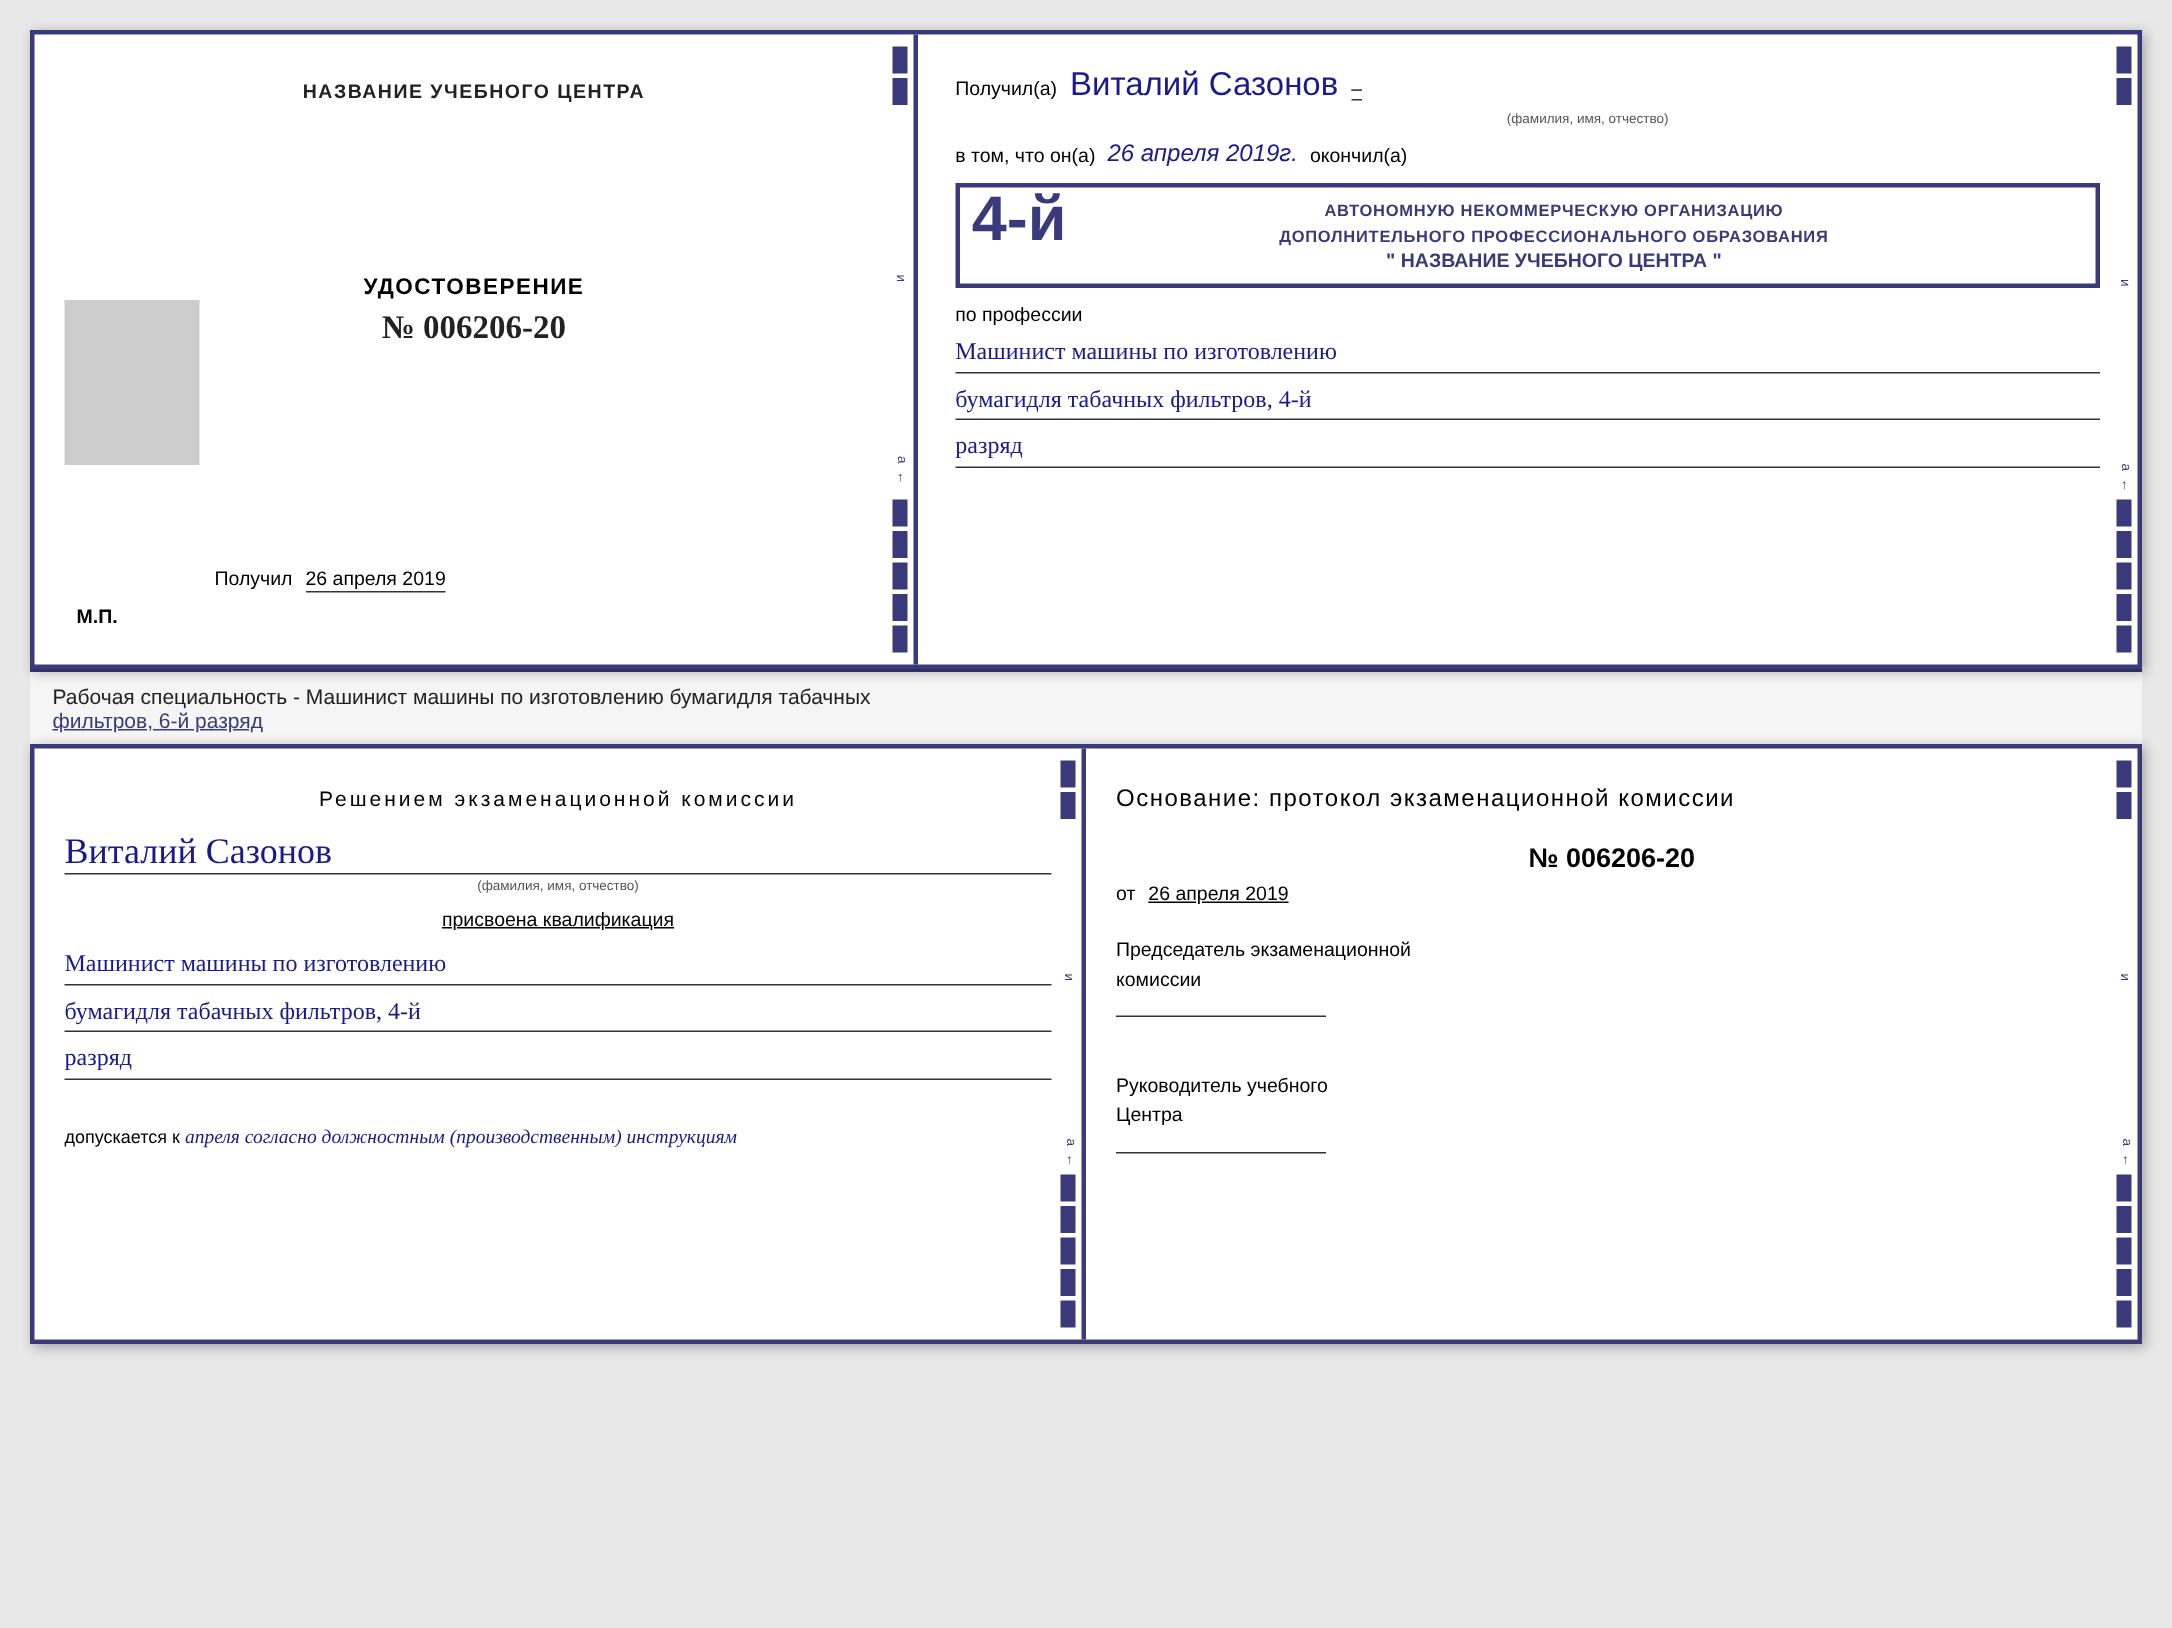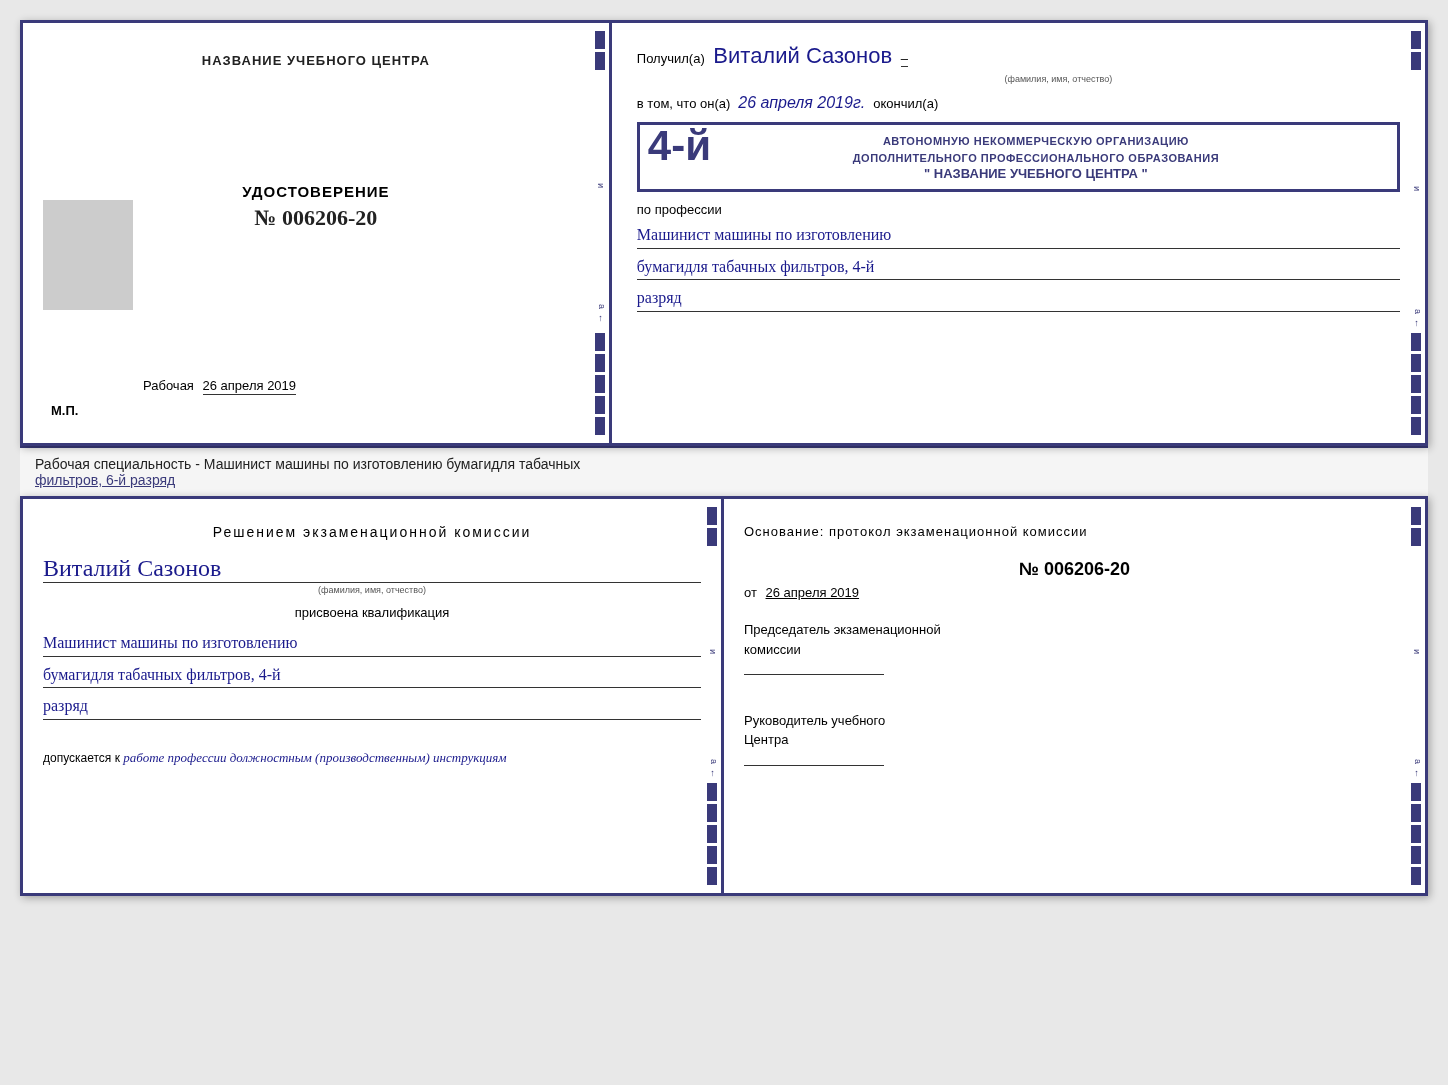--- a/index.html
+++ b/index.html
@@ -197,36 +197,37 @@
       font-size: 24px;
       border-bottom: 1px solid #333;
       display: block;
       margin-bottom: 2px;
     }
 
     .prisvoena-label {
       font-size: 13px;
       margin: 10px 0;
       text-align: center;
+      text-decoration: underline;
     }
 
     .dopuskaetsya {
       font-size: 12px;
       margin-top: 20px;
     }
 
     .dopusk-handwritten {
       font-family: 'Comic Sans MS', cursive;
       color: #1a1a8c;
       font-size: 13px;
       font-style: italic;
     }
 
     .osnovanie-text {
-      font-size: 13px;
+      font-size: 16px;
       letter-spacing: 1px;
       margin-bottom: 20px;
     }
 
     .protocol-number {
       font-size: 18px;
       font-weight: bold;
       text-align: center;
       margin: 15px 0 5px 0;
     }
@@ -267,21 +268,21 @@
       <div class="document-title">НАЗВАНИЕ УЧЕБНОГО ЦЕНТРА</div>
 
       <div class="photo-placeholder"></div>
 
       <div style="position: absolute; top: 160px; left: 50%; transform: translateX(-50%); text-align: center;">
         <div class="udostoverenie-label">УДОСТОВЕРЕНИЕ</div>
         <div class="cert-number">№ 006206-20</div>
       </div>
 
       <div class="vydano-line">
-        <span>Рабочая</span>
+        <span>Получил</span>
         <span style="border-bottom: 1px solid #333; padding-bottom: 1px; margin-left: 5px;">26 апреля 2019</span>
       </div>
 
       <div class="mp-label">М.П.</div>
 
       <div style="position: absolute; right: 0; top: 0; bottom: 0; width: 16px; display: flex; flex-direction: column; gap: 3px; padding: 8px 2px;">
         <div style="width: 10px; height: 18px; background: #3a3a7a;"></div>
         <div style="width: 10px; height: 18px; background: #3a3a7a;"></div>
         <div style="font-size: 9px; writing-mode: vertical-rl; color: #3a3a7a; letter-spacing: 2px; flex: 1; display: flex; align-items: center; justify-content: center;">и</div>
         <div style="font-size: 9px; writing-mode: vertical-rl; color: #3a3a7a; letter-spacing: 2px;">а</div>
@@ -352,21 +353,21 @@
       <div style="font-size: 9px; color: #555; text-align: center; margin-bottom: 5px;">(фамилия, имя, отчество)</div>
 
       <div class="prisvoena-label">присвоена квалификация</div>
 
       <div class="profession-handwritten">Машинист машины по изготовлению</div>
       <div class="profession-handwritten">бумагидля табачных фильтров, 4-й</div>
       <div class="profession-handwritten" style="margin-bottom: 30px;">разряд</div>
 
       <div class="dopuskaetsya">
         <span>допускается к</span>
-        <span class="dopusk-handwritten">работе профессии должностным (производственным) инструкциям</span>
+        <span class="dopusk-handwritten">апреля согласно должностным (производственным) инструкциям</span>
       </div>
 
       <div style="position: absolute; right: 0; top: 0; bottom: 0; width: 16px; display: flex; flex-direction: column; gap: 3px; padding: 8px 2px;">
         <div style="width: 10px; height: 18px; background: #3a3a7a;"></div>
         <div style="width: 10px; height: 18px; background: #3a3a7a;"></div>
         <div style="font-size: 9px; writing-mode: vertical-rl; color: #3a3a7a; letter-spacing: 2px; flex: 1; display: flex; align-items: center; justify-content: center;">и</div>
         <div style="font-size: 9px; writing-mode: vertical-rl; color: #3a3a7a; letter-spacing: 2px;">а</div>
         <div style="font-size: 9px; writing-mode: vertical-rl; color: #3a3a7a; letter-spacing: 2px;">←</div>
         <div style="width: 10px; height: 18px; background: #3a3a7a;"></div>
         <div style="width: 10px; height: 18px; background: #3a3a7a;"></div>

